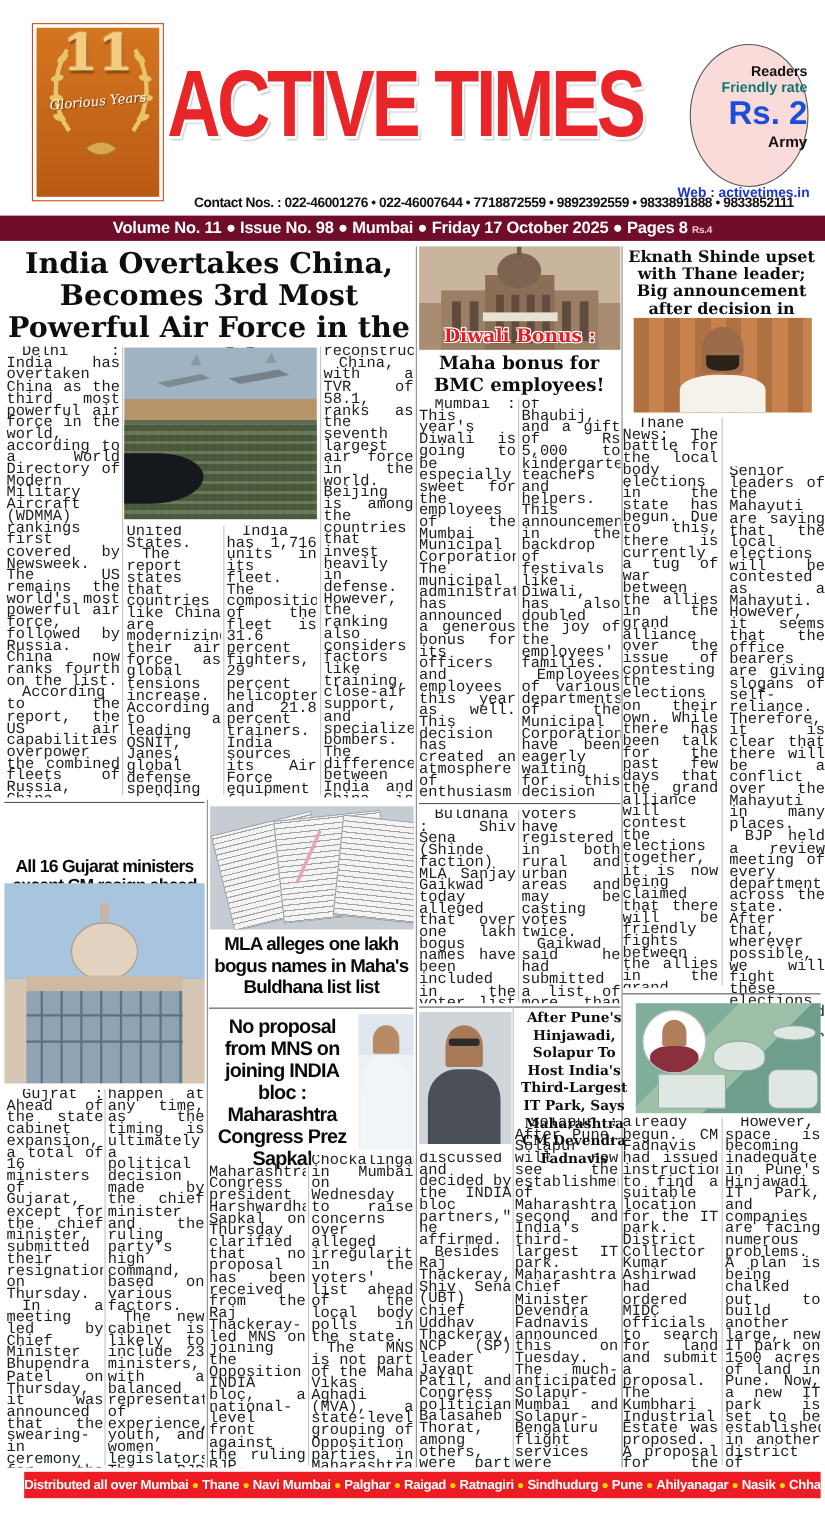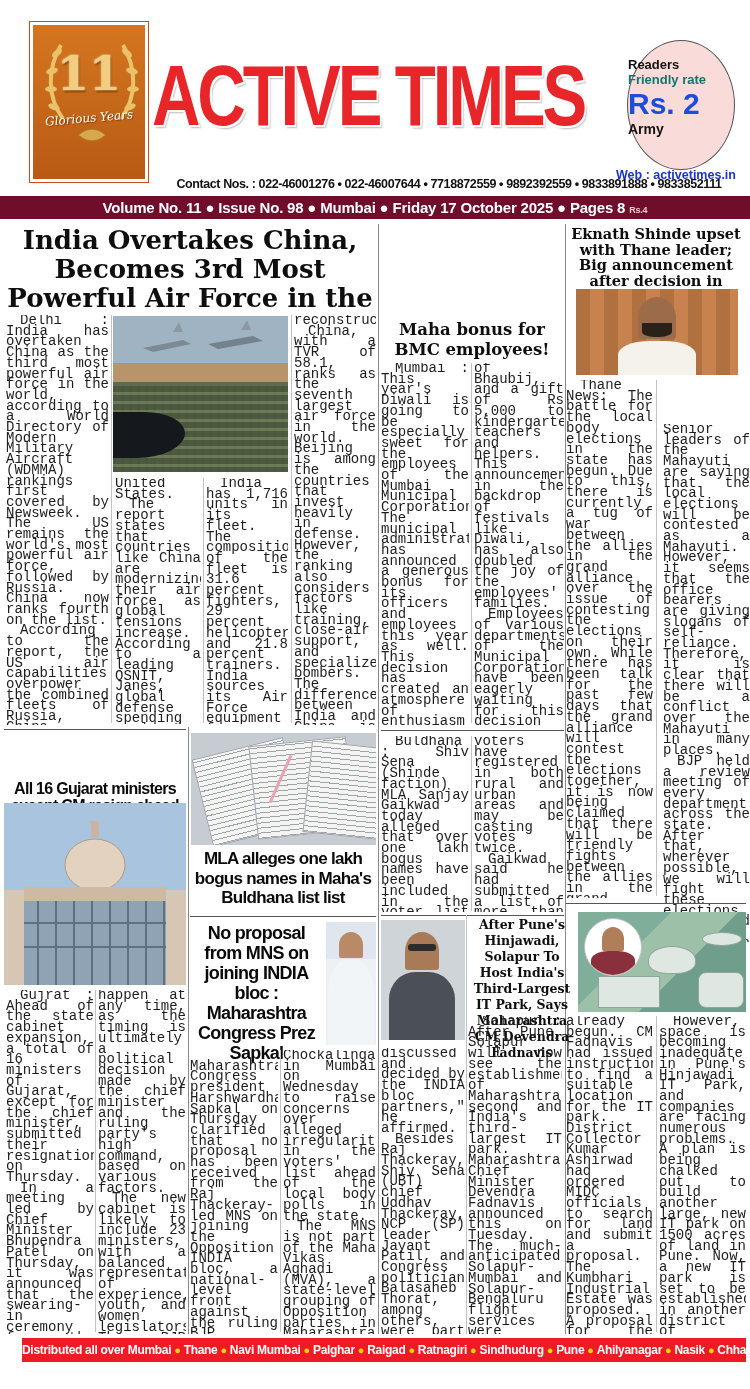--- a/index.html
+++ b/index.html
@@ -3,31 +3,31 @@
 <meta charset="utf-8">
 <style>
   html,body{margin:0;padding:0;background:#e9e9e9;}
   #page{position:relative;width:750px;height:1389px;background:#ffffff;margin:0 auto;overflow:hidden;
         font-family:"DejaVu Serif",serif;}
   .abs{position:absolute;}
   
   #logo{left:30px;top:22px;width:118px;height:160px;background:linear-gradient(180deg,#d4761f,#b85a14);
         border:3px solid #fff;outline:1px solid #cc4a1a;box-sizing:border-box;text-align:center;overflow:hidden;}
   #logo .years{font-family:"DejaVu Serif",serif;font-size:46px;font-weight:bold;color:#f2cd7f;
-        text-shadow:0 0 2px #fff, 1px 2px 2px #7a3c00;margin-top:26px;line-height:46px;}
+        text-shadow:0 0 2px #fff, 1px 2px 2px #7a3c00;line-height:46px;}
   #logo .tagline{font-family:"DejaVu Serif",serif;font-style:italic;font-size:12px;color:#fff;
         transform:rotate(-5deg);margin-top:14px;text-shadow:1px 1px 1px #7a3c00;}
   #logo svg{position:absolute;left:0;top:6px;}
   #masthead{left:152px;top:30px;width:474px;height:132px;overflow:visible;}
   #masthead span{display:inline-block;transform:scaleX(0.78);transform-origin:0 50%;
         font-family:"Liberation Sans",sans-serif;font-weight:bold;font-size:86px;letter-spacing:-4px;
         color:#e8262a;white-space:nowrap;line-height:130px;
         text-shadow:-2px -2px 0 #fff,2px -2px 0 #fff,-2px 2px 0 #fff,2px 2px 0 #fff,3px 3px 2px #bbb;}
   #price-oval{left:627px;top:40px;width:106px;height:128px;background:#f9dbda;border:1px solid #555;
-        border-radius:50%;text-align:left;font-family:"Liberation Sans",sans-serif;}
+        border-radius:50%;text-align:right;font-family:"Liberation Sans",sans-serif;}
   #price-oval .l1{font-size:13px;font-weight:bold;color:#111;margin-top:16px;}
   #price-oval .l2{font-size:13px;font-weight:bold;color:#0f766e;}
   #price-oval .amt{font-size:30px;font-weight:bold;color:#1d4ed8;line-height:34px;}
   #price-oval .l3{font-size:14px;font-weight:bold;color:#111;}
   #web{left:606px;top:168px;width:140px;text-align:center;font-family:"Liberation Sans",sans-serif;
         font-size:12.5px;font-weight:bold;color:#1a35c8;text-decoration:none;}
   #contacts{left:150px;top:177px;width:598px;text-align:center;font-family:"Liberation Sans",sans-serif;
         font-size:12.5px;font-weight:bold;letter-spacing:-0.4px;color:#111;white-space:nowrap;}
   #issue-bar{left:0;top:196px;width:750px;height:23px;background:#6f0d2a;color:#fff;text-align:center;
         font-family:"Liberation Sans",sans-serif;font-size:15px;font-weight:bold;line-height:23px;letter-spacing:-0.2px;}
@@ -205,20 +205,40 @@
  Talking to reporters here, Sapkal asserted the issue of the Maharashtra Navnirman Sena (MNS) joining the INDIA bloc doesn't arise as no proposal in this regard has been received yet from the Raj Thackeray-headed outfit.
  MNS president Raj Thackeray was part of an Opposition delegation that met State Election Commissioner Dinesh Waghmare and Chief Electoral Officer S</div>
   <div class="col" style="left:283px;top:1050px;width:93px;height:284px;">Chockalingam in Mumbai on Wednesday to raise concerns over alleged irregularities in the voters' list ahead of the local body polls in the state.
  The MNS is not part of the Maha Vikas Aghadi (MVA), a state-level grouping of Opposition parties in Maharashtra.
  MVA constituents Congress, Shiv Sena (UBT) and Nationalist Congress Party (SP) are also members of the INDIA bloc. Sapkal clarified that the Opposition delegation's visit to election officials had nothing to do with the MNS's possible entry into the alliance.
  "No proposal has been received from the MNS regarding joining the alliance. If such a matter arises, it will be</div>
   <div class="rule-v" style="left:280px;top:1050px;height:282px;"></div>
 
   <div class="rule-v" style="left:378px;top:224px;height:1110px;border-left-color:#8a8a8a;"></div>
 
+  <div class="photo" id="ph-bmc" style="left:381px;top:224px;width:183px;height:94px;">
+    <svg width="183" height="94" viewBox="0 0 183 94">
+      <rect x="20" y="40" width="143" height="54" fill="#9a7f66"></rect>
+      <rect x="60" y="26" width="63" height="68" fill="#8a6f56"></rect>
+      <ellipse cx="91" cy="22" rx="20" ry="16" fill="#7c6450"></ellipse>
+      <rect x="89" y="0" width="4" height="10" fill="#6e594a"></rect>
+      <g fill="#5f4c3e">
+        <rect x="30" y="50" width="8" height="36"></rect>
+          <rect x="46" y="50" width="8" height="36"></rect>
+        <rect x="70" y="44" width="7" height="44"></rect>
+          <rect x="84" y="44" width="7" height="44"></rect>
+        <rect x="98" y="44" width="7" height="44"></rect>
+          <rect x="112" y="44" width="7" height="44"></rect>
+        <rect x="130" y="50" width="8" height="36"></rect>
+          <rect x="146" y="50" width="8" height="36"></rect>
+      </g>
+      <rect x="58" y="60" width="68" height="8" fill="#e8e2d4"></rect>
+    </svg>
+    <div class="kicker">Diwali Bonus :</div>
+  </div>
 
   <div class="h-serif" style="left:380px;top:320px;width:184px;font-size:16.5px;line-height:19.5px;">Maha bonus for BMC employees!</div>
 
   <div class="col" style="left:381px;top:363px;width:88px;height:362px;"> Mumbai : This year's Diwali is going to be especially sweet for the employees of the Mumbai Municipal Corporation. The municipal administration has announced a generous bonus for its officers and employees this year as well. This decision has created an atmosphere of enthusiasm and happiness among the employees.
  For the past few weeks, various employee organizations have been trying to demand increased ex-gratia grant. Finally, on Thursday, the Municipal Corporation accepted this demand and announced the increased grant. This grant will be applicable to municipal officers, employees, as well as teachers in aided and unaided educational institutions, non-teaching employees, education servants, lecturers in teacher training colleges and all other employees.
  As per the decision of the Municipal Corporation, an ex-gratia grant of Rs 31,000 will be given to all eligible employees, while Rs 14,000 will be given to social health volunteers on the occasion</div>
   <div class="col" style="left:474px;top:363px;width:90px;height:362px;">of Bhaubij, and a gift of Rs 5,000 to kindergarten teachers and helpers. This announcement, in the backdrop of festivals like Diwali, has also doubled the joy of the employees' families.
  Employees of various departments of the Municipal Corporation have been eagerly waiting for this decision for the past few days. Employee organizations have expressed satisfaction over the increase in the subsidy amount this time compared to last year. "The Municipal Corporation has decided to make the festival of the employees happy by considering our demands positively," some organizations said.
  This decision of the Municipal Corporation will provide a huge financial support to the employees and teachers during the festive season. This amount will be useful for Diwali shopping, household expenses and celebrating the festival. The employees have also welcomed this decision and said that it is a decision that will make Diwali special.</div>
   <div class="rule-v" style="left:471px;top:363px;height:360px;"></div>

